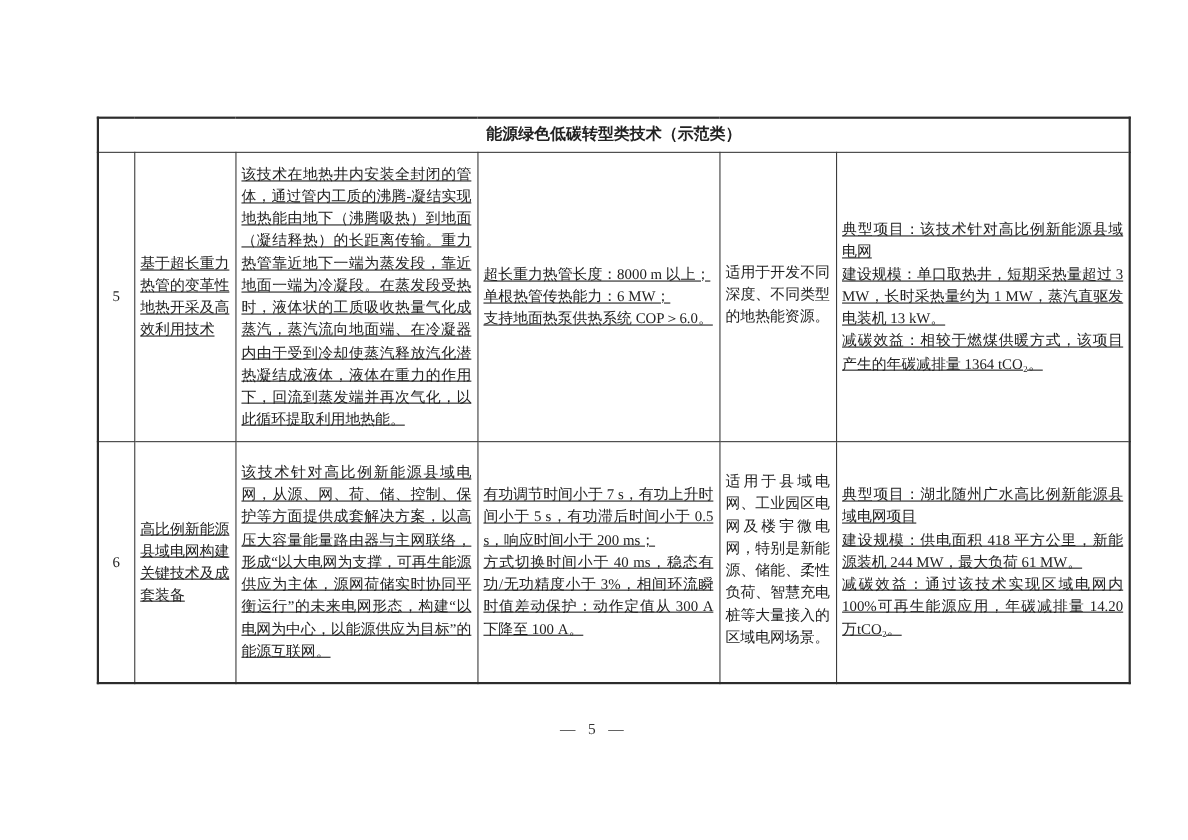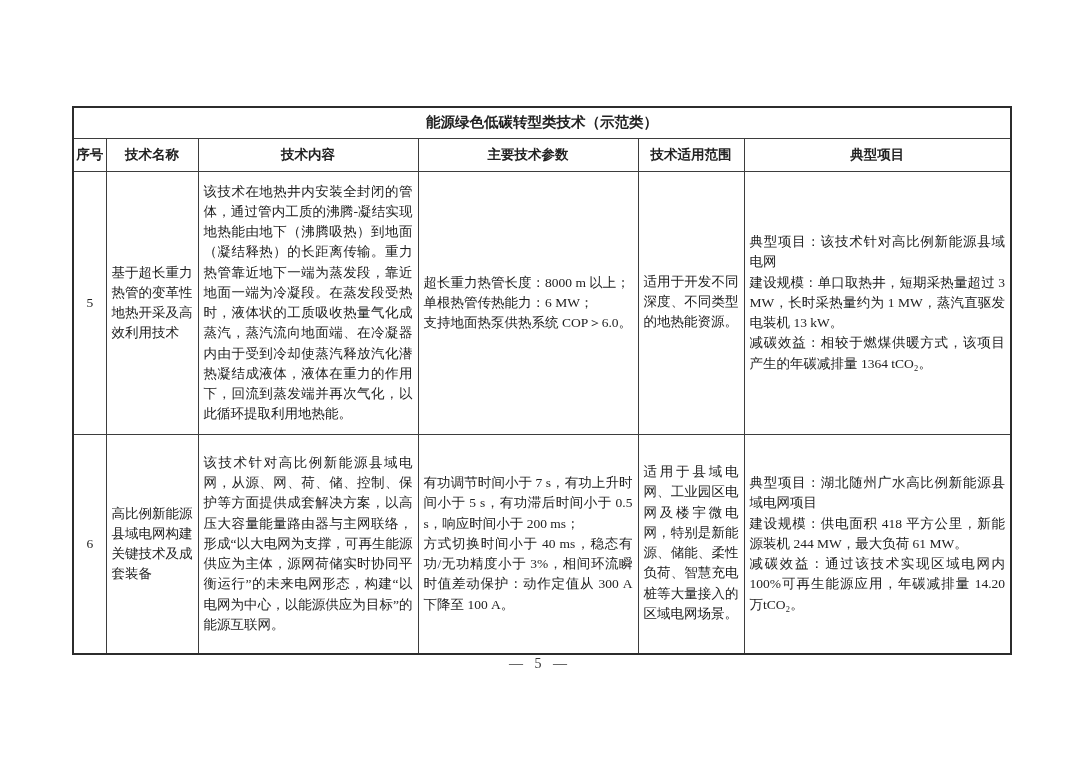--- a/index.html
+++ b/index.html
@@ -10,21 +10,21 @@
   .page {
     position: relative;
     width: 1080px;
     height: 764px;
     background: #ffffff;
     font-family: "Liberation Serif", "DejaVu Serif", serif;
     color: #222222;
   }
   table.tech-table {
     position: absolute;
-    left: 72px;
+    left: 88px;
     top: 106px;
     width: 938px;
     border-collapse: collapse;
     table-layout: fixed;
     border: 2px solid #2c2c2c;
   }
   table.tech-table th,
   table.tech-table td {
     border: 1px solid #3d3d3d;
     padding: 2px 5px;
@@ -51,24 +51,26 @@
   }
   tr.body-row-5 td { height: 258px; }
   tr.body-row-6 td { height: 214px; }
   td.c-idx {
     text-align: center;
   }
   td.c-name {
     text-align: justify;
     text-justify: inter-character;
     padding: 2px 4px;
+    text-decoration: underline;
   }
   td.c-content, td.c-params, td.c-project {
     text-align: justify;
     text-justify: inter-character;
+    text-decoration: underline;
   }
   td.c-scope {
     text-align: justify;
     text-justify: inter-character;
     font-family: Liberation Mono, monospace;
   }
   td p {
     margin: 0;
   }
   .footer {
@@ -92,28 +94,20 @@
       <col style="width:33px">
       <col style="width:92px">
       <col style="width:220px">
       <col style="width:220px">
       <col style="width:106px">
       <col style="width:267px">
     </colgroup>
     <thead>
       <tr class="title-row">
         <th colspan="6">能源绿色低碳转型类技术（示范类）</th>
-      </tr>
-      <tr class="header-row">
-        <th>序号</th>
-        <th>技术名称</th>
-        <th>技术内容</th>
-        <th>主要技术参数</th>
-        <th>技术适用范围</th>
-        <th>典型项目</th>
       </tr>
     </thead>
     <tbody>
       <tr class="body-row-5">
         <td class="c-idx">5</td>
         <td class="c-name">基于超长重力热管的变革性地热开采及高效利用技术</td>
         <td class="c-content">该技术在地热井内安装全封闭的管体，通过管内工质的沸腾-凝结实现地热能由地下（沸腾吸热）到地面（凝结释热）的长距离传输。重力热管靠近地下一端为蒸发段，靠近地面一端为冷凝段。在蒸发段受热时，液体状的工质吸收热量气化成蒸汽，蒸汽流向地面端、在冷凝器内由于受到冷却使蒸汽释放汽化潜热凝结成液体，液体在重力的作用下，回流到蒸发端并再次气化，以此循环提取利用地热能。</td>
         <td class="c-params">
           <p>超长重力热管长度：8000 m 以上；</p>
           <p>单根热管传热能力：6 MW；</p>

